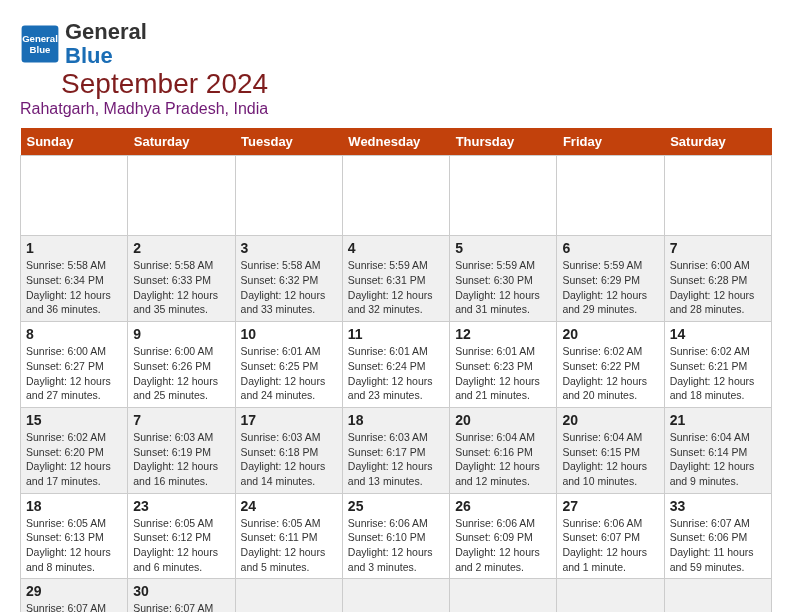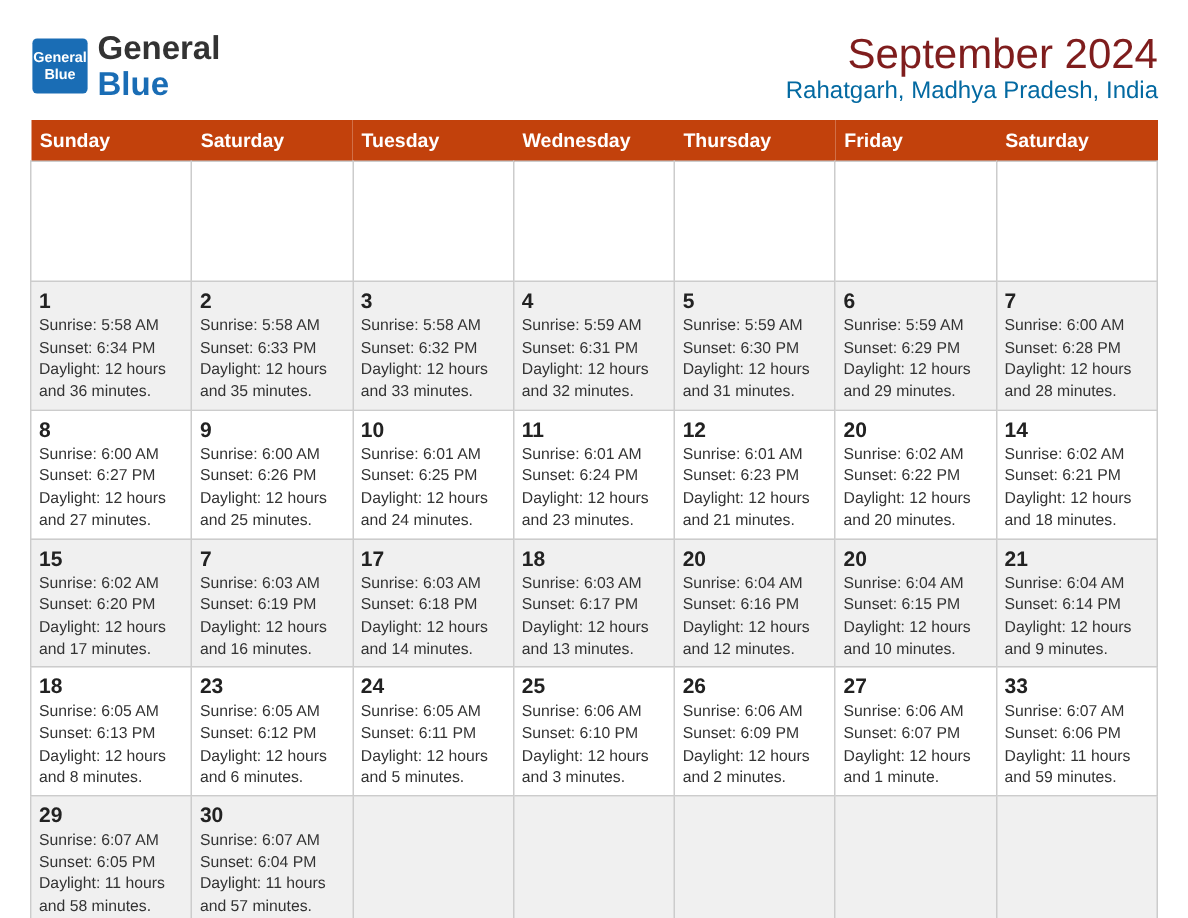--- a/index.html
+++ b/index.html
@@ -8,20 +8,21 @@
       background: #fff;
       width: 792px;
       min-height: 612px;
       padding: 20px;
     }
     .header {
       display: flex;
       justify-content: space-between;
       align-items: flex-start;
       margin-bottom: 10px;
+      flex-direction: column;
     }
     .logo {
       display: flex;
       align-items: center;
     }
     .logo-text {
       font-size: 22px;
       font-weight: bold;
       color: #333;
       line-height: 1.1;
@@ -34,21 +35,21 @@
     .title-area {
       text-align: right;
     }
     .month-title {
       font-size: 28px;
       font-weight: normal;
       color: #7f1d1d;
     }
     .location {
       font-size: 16px;
-      color: #0369a1;
+      color: #701a75;
     }
     table {
       width: 100%;
       border-collapse: collapse;
       font-size: 11px;
     }
     th {
       background-color: #c2410c;
       color: #fff;
       text-align: left;

